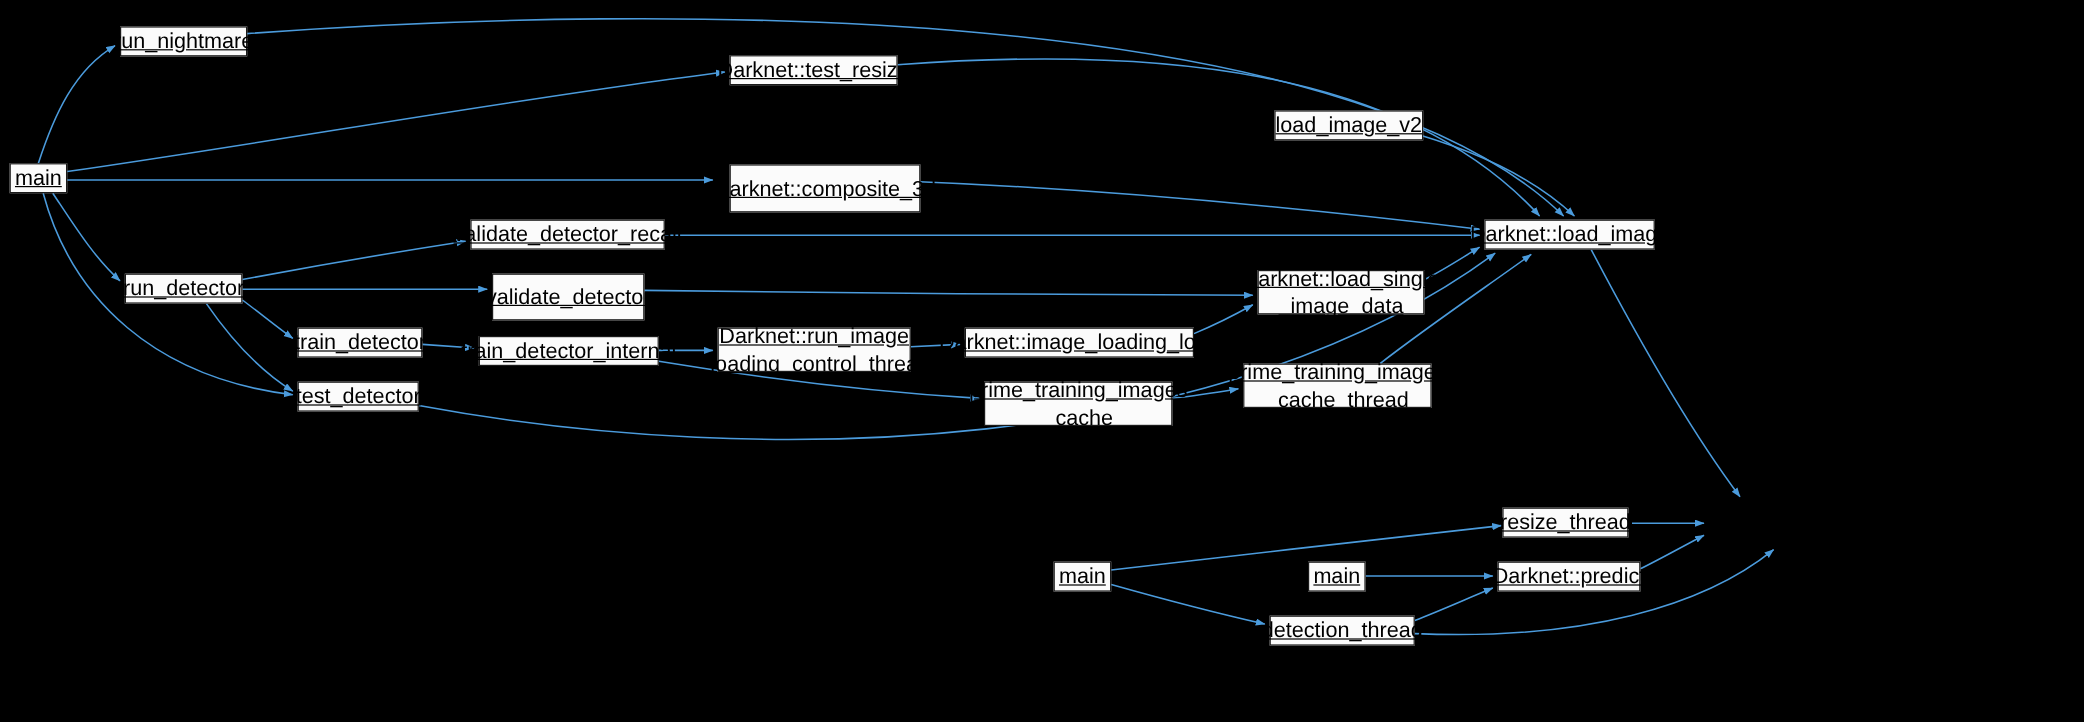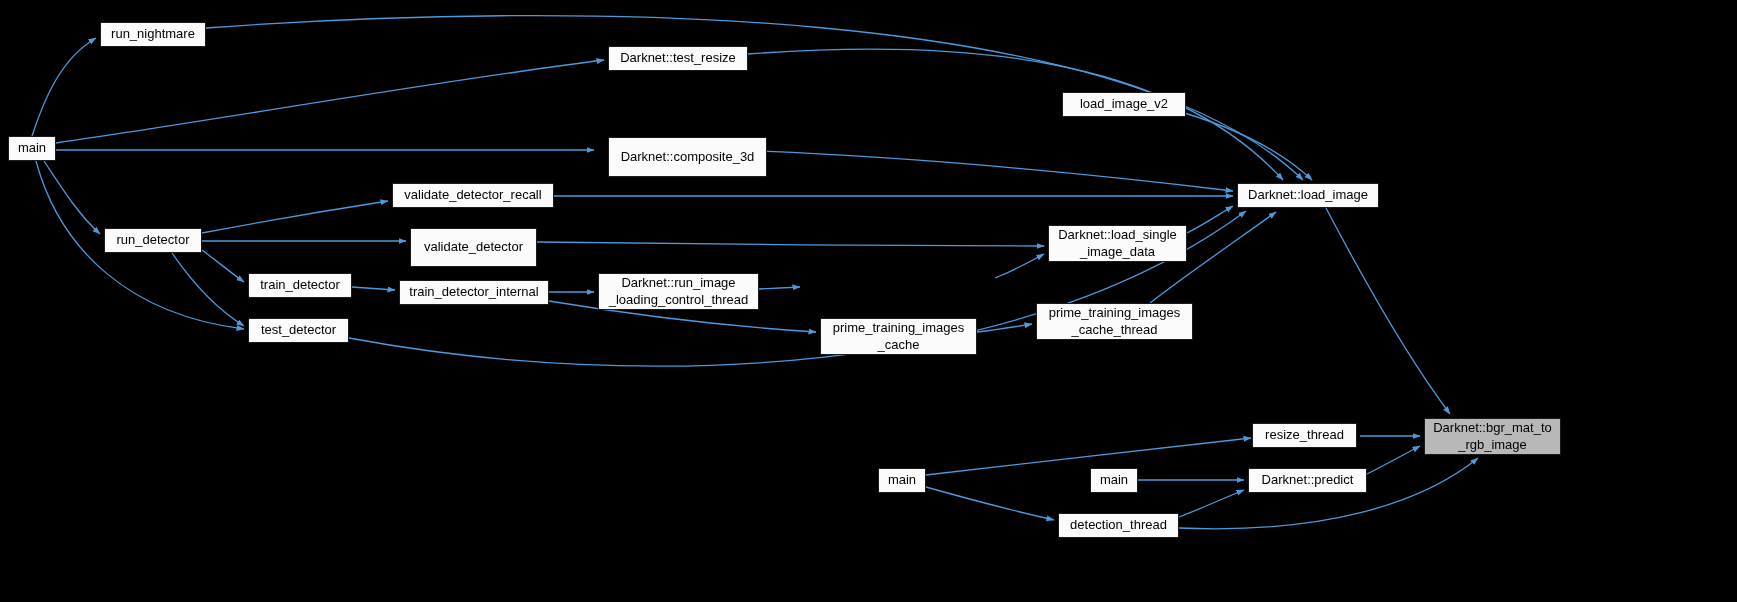--- a/index.html
+++ b/index.html
@@ -20,28 +20,29 @@
   }
   #edges{position:absolute;left:0;top:0;width:1737px;height:602px;}
   .edge{stroke:var(--edge);stroke-width:1.3;fill:none;}
   #arrowhead path{fill:var(--edge);}
   .node{
     position:absolute;
     box-sizing:border-box;
     background:var(--node_fill);
     border:1px solid var(--node_border);
     color:var(--node_text);
-    font-size:13px;
+    font-size:18px;
     line-height:1.25;
     display:flex;
     align-items:center;
     justify-content:center;
     text-align:center;
     white-space:pre-line;
     cursor:pointer;
+    text-decoration:underline;
   }
   .node.focus{background:var(--focus_fill);}
 </style>
 </head>
 <body>
 
 <div id="canvas">
 
   <svg id="edges" width="1737" height="602" viewBox="0 0 1737 602">
     <defs>
@@ -91,26 +92,25 @@
   <div class="node" style="left:392px;top:183px;width:162px;height:25px">validate_detector_recall</div>
   <div class="node" style="left:1237px;top:183px;width:142px;height:25px">Darknet::load_image</div>
   <div class="node" style="left:104px;top:228px;width:98px;height:25px">run_detector</div>
   <div class="node" style="left:410px;top:228px;width:127px;height:39px">validate_detector</div>
   <div class="node" style="left:1048px;top:225px;width:139px;height:37px">Darknet::load_single
 _image_data</div>
   <div class="node" style="left:248px;top:273px;width:104px;height:25px">train_detector</div>
   <div class="node" style="left:399px;top:280px;width:150px;height:25px">train_detector_internal</div>
   <div class="node" style="left:598px;top:273px;width:161px;height:37px">Darknet::run_image
 _loading_control_thread</div>
+  <div class="node" style="left:804px;top:273px;width:191px;height:25px">Darknet::image_loading_loop</div>
   <div class="node" style="left:248px;top:318px;width:101px;height:25px">test_detector</div>
   <div class="node" style="left:820px;top:318px;width:157px;height:37px">prime_training_images
 _cache</div>
   <div class="node" style="left:1036px;top:303px;width:157px;height:37px">prime_training_images
 _cache_thread</div>
-  <div class="node focus" style="left:1424px;top:418px;width:137px;height:37px">Darknet::bgr_mat_to
-_rgb_image</div>
   <div class="node" style="left:1252px;top:423px;width:105px;height:25px">resize_thread</div>
   <div class="node" style="left:878px;top:468px;width:48px;height:25px">main</div>
   <div class="node" style="left:1090px;top:468px;width:48px;height:25px">main</div>
   <div class="node" style="left:1248px;top:468px;width:119px;height:25px">Darknet::predict</div>
   <div class="node" style="left:1058px;top:513px;width:121px;height:25px">detection_thread</div>
 
 </div>
 
 </body></html>

